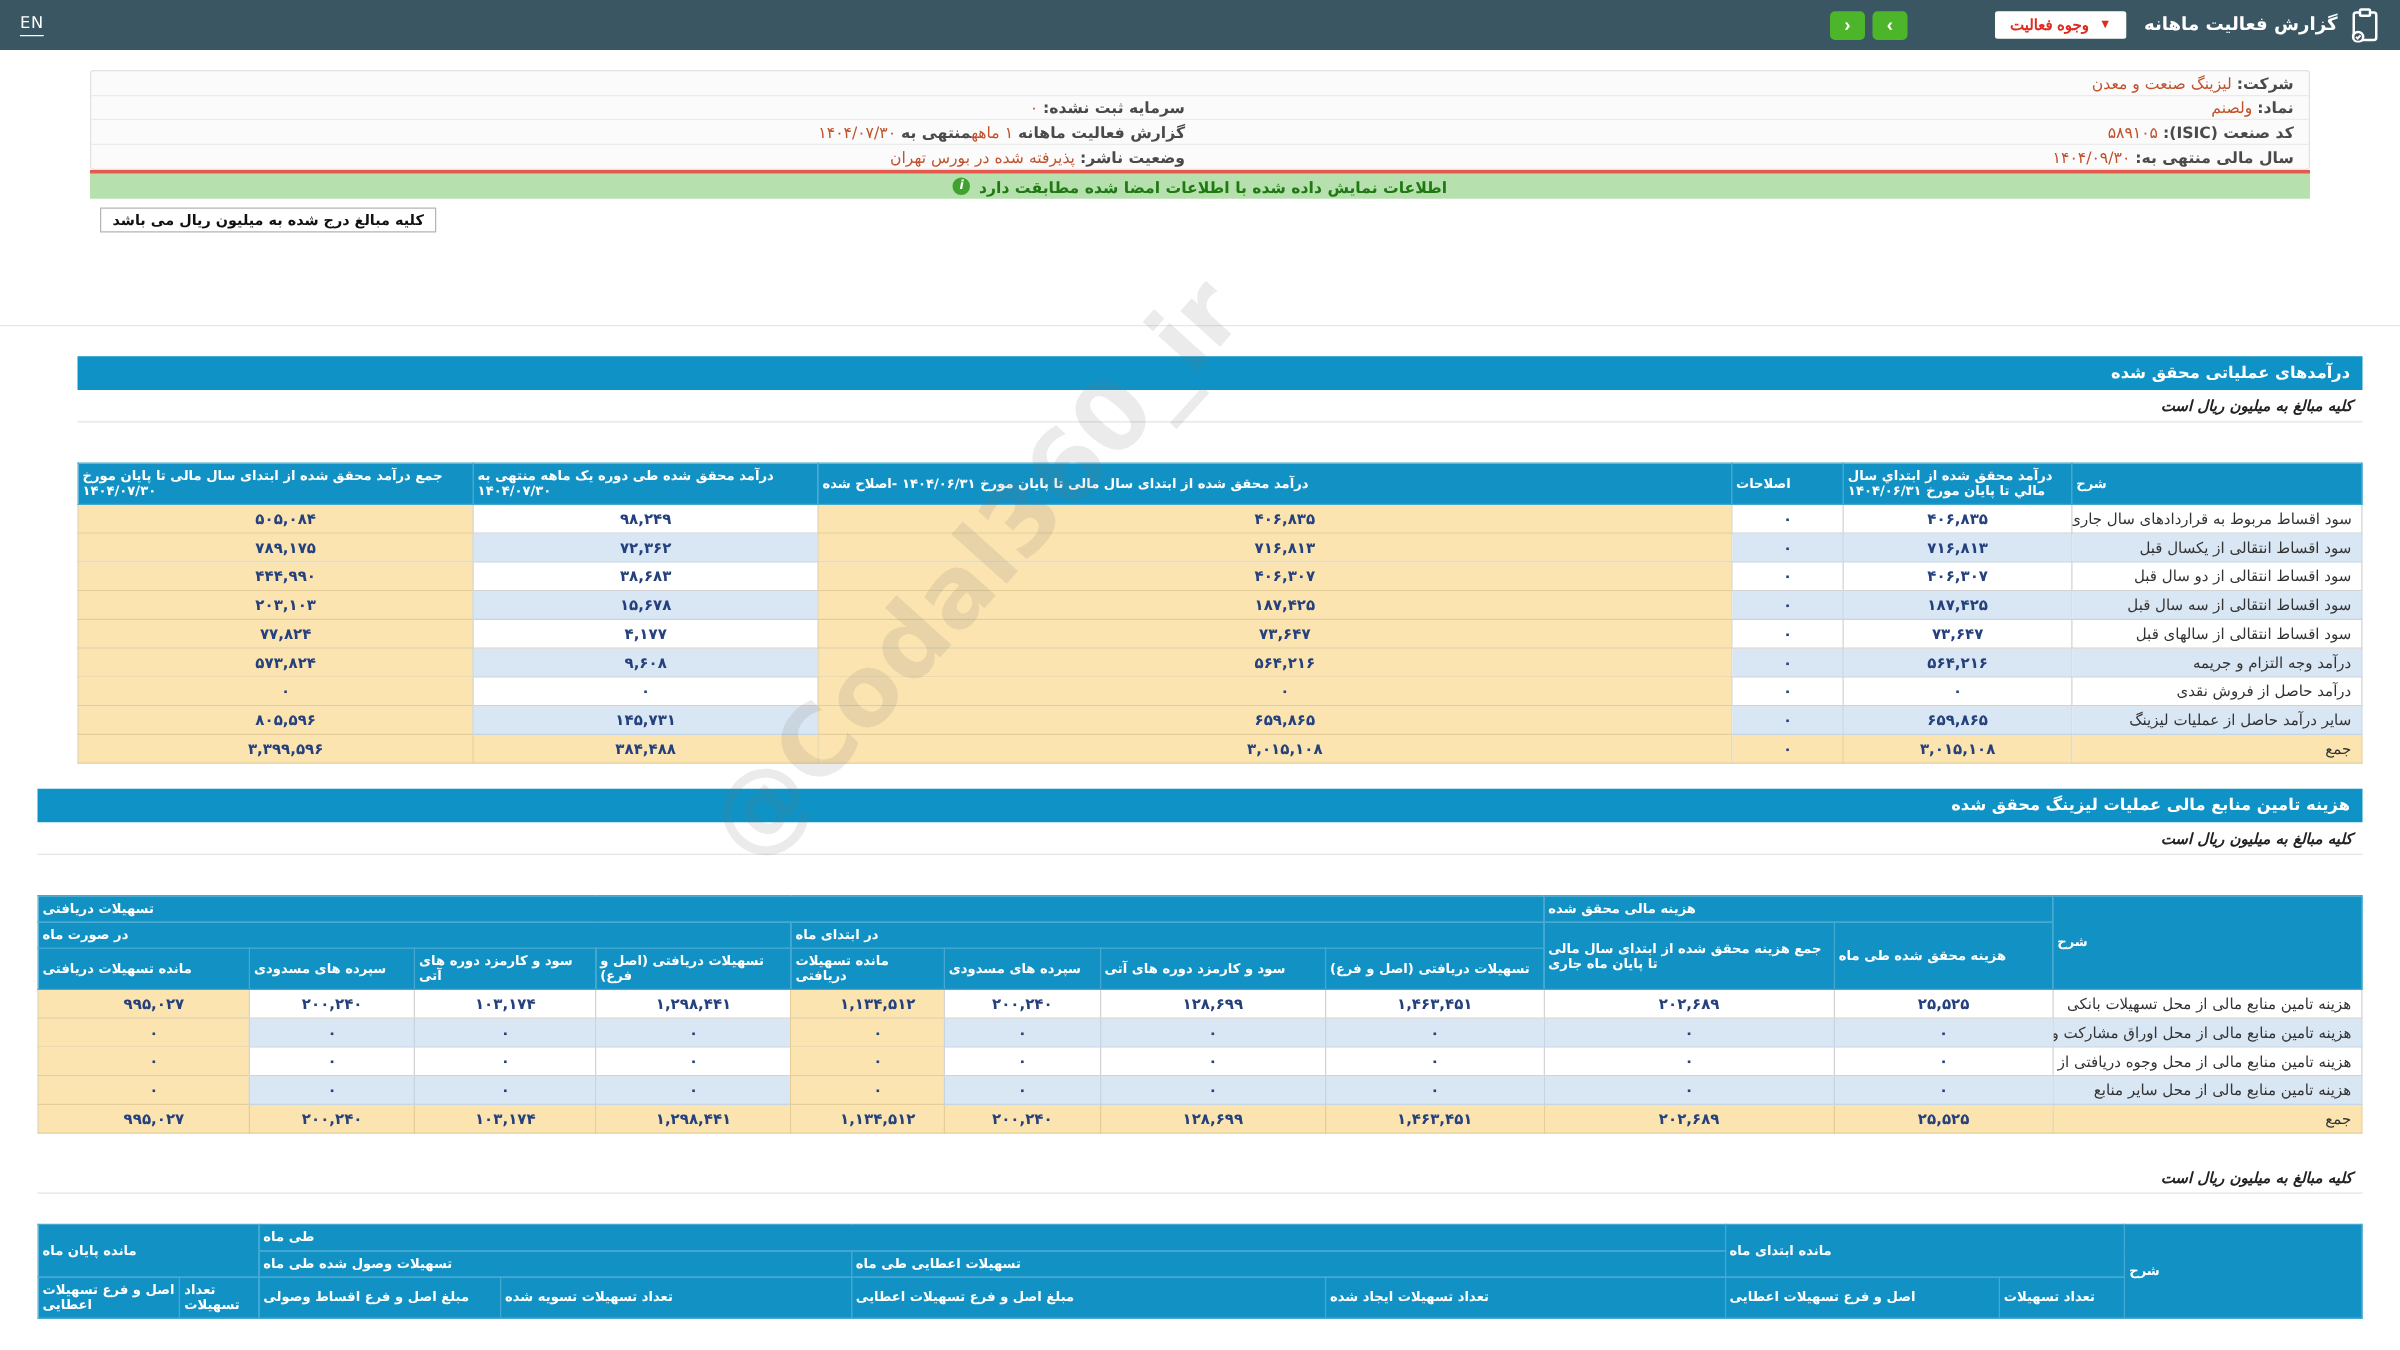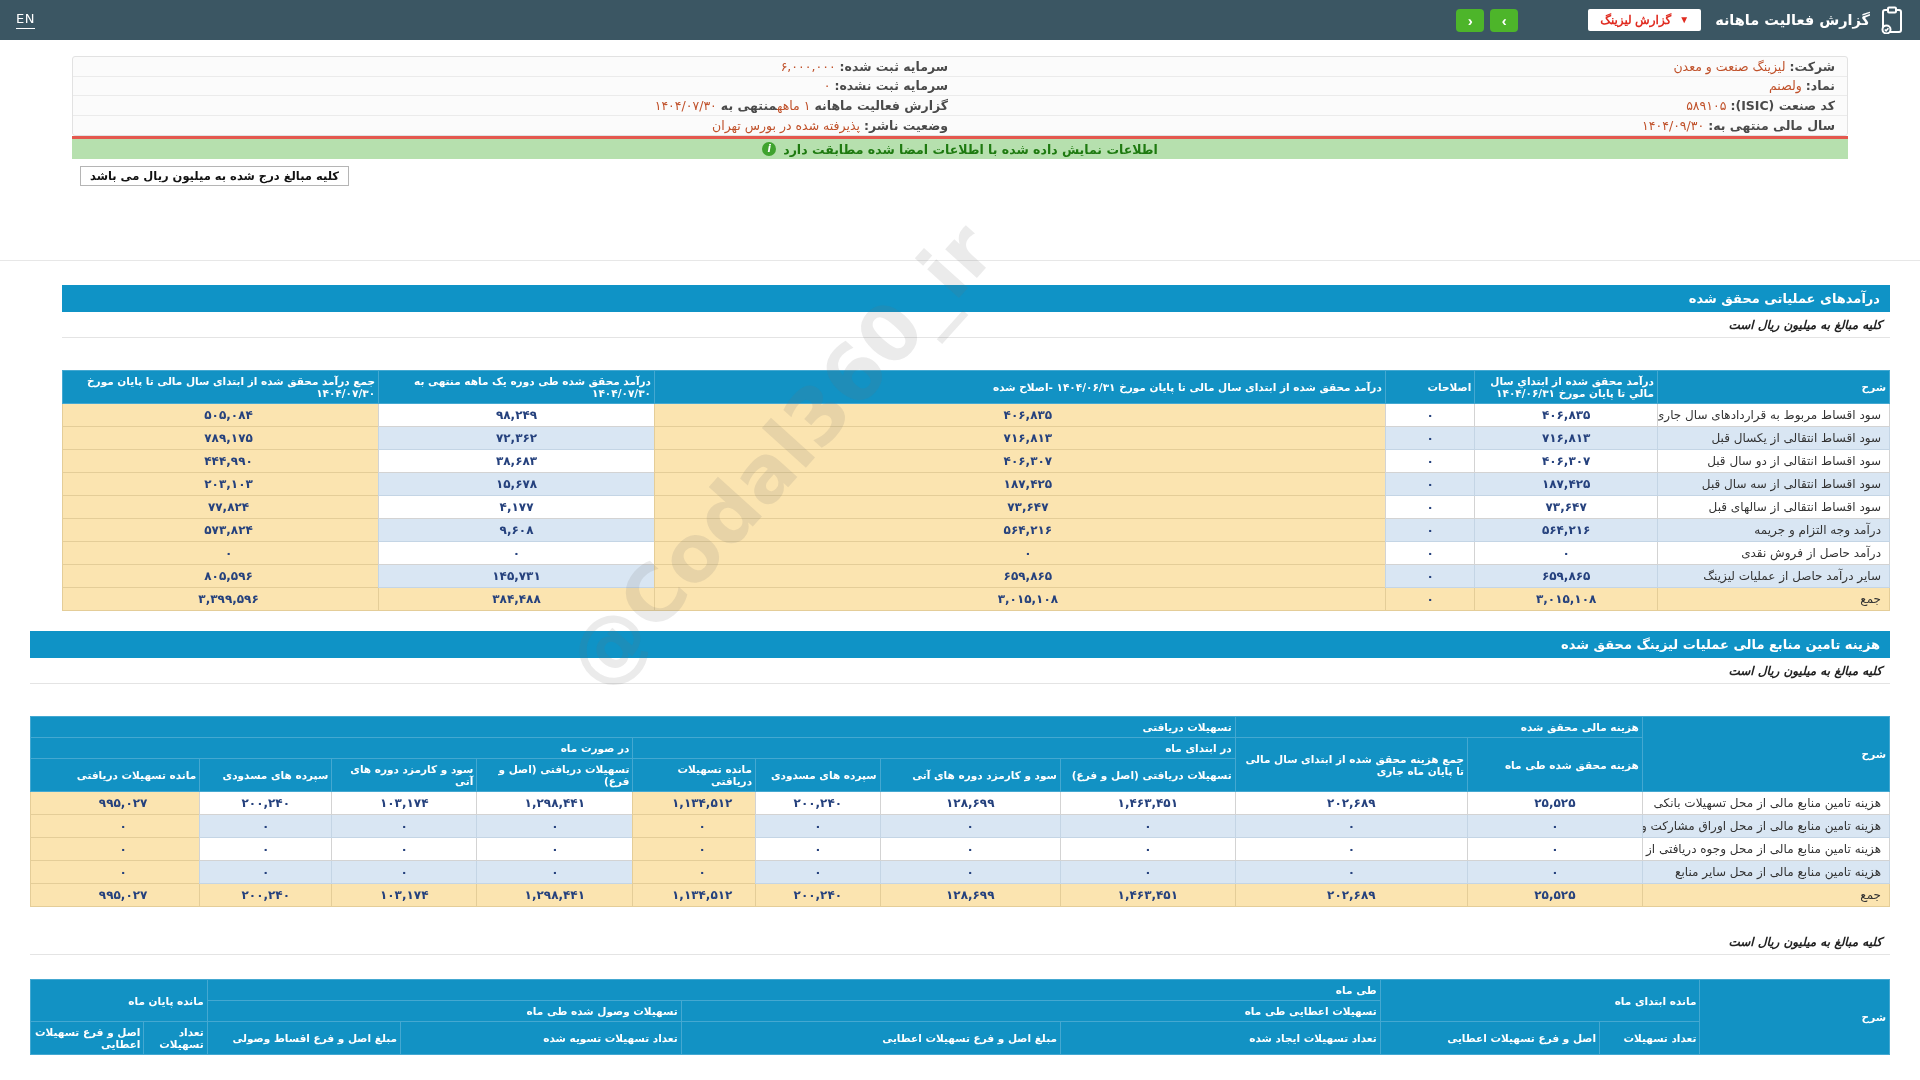--- a/index.html
+++ b/index.html
@@ -48,21 +48,21 @@
   .content { margin:0 30px; }
   .sec-bar { height:27px; line-height:27px; background:#0f93c6; color:#fff;
     font-weight:bold; font-size:13px; padding:0 10px; }
   .unit-row { height:26px; line-height:26px; font-size:12px; font-weight:bold; color:#222;
     padding:0 8px; border-bottom:1px solid #e4e4e4; background:#fff;font-style:italic; }
   .sec1 { margin-top:24px;margin-left:32px; } .sec2 { margin-top:20px; } .sec3 { margin-top:22px; }
 
   table { width:100%; border-collapse:collapse; table-layout:fixed; margin-top:32px; }
   .sec3 table { margin-top:24px; }
   th { background:#1292c4; color:#fff; font-weight:bold; font-size:10.5px;
-    border:1px solid #44a8d1; padding:4px 3px; text-align:right; }
+    border:1px solid #44a8d1; padding:4px 3px; text-align:left; }
   td { border:1px solid #d3d3d3; padding:3px 4px; height:23px; text-align:center;
     font-size:12px; background:#fff; overflow:hidden; white-space:nowrap; }
   td.c-lbl { text-align:right; color:#333; padding-right:8px; }
   td.c-num { color:#25417d; font-weight:bold; }
   td.c-yellow { background:#fbe4b0; border-color:#e4cd98;padding-left:20px; }
   tbody tr:nth-child(even) td:not(.c-yellow) { background:#d9e6f3; border-color:#c4d5e5; }
   tbody tr.total td { background:#fbe4b0 !important; border-color:#e4cd98 !important; }
 
   
   .watermark { position:absolute; left:480px; top:400px; width:620px; direction:ltr;
@@ -76,38 +76,34 @@
   <div class="tb-cluster">
     <svg class="clip-icon" viewBox="0 0 24 28" fill="none" stroke="#ffffff" stroke-width="2">
       <rect x="3" y="4" width="18" height="22" rx="2"></rect>
       <rect x="8" y="1.5" width="8" height="5" rx="1" fill="#3b5663"></rect>
       <circle cx="6.5" cy="23.5" r="4" fill="#3b5663"></circle>
       <path d="M4.8 23.5 l1.3 1.3 l2.3 -2.5" stroke-width="1.6"></path>
     </svg>
     <span class="tb-title">گزارش فعالیت ماهانه</span>
     <button class="report-btn">
       <span class="carets">▼</span>
-      <span>گزارش لیزینگ</span>
+      <span>وجوه فعالیت</span>
     </button>
     <button class="nav-btn">›</button>
     <button class="nav-btn">‹</button>
   </div>
   <a class="en-link" href="#">EN</a>
 </header>
 
 <div class="info-wrap">
   <div class="info-table">
     <div class="info-row">
       <div class="info-cell">
         <span class="lbl">شرکت:</span>
         <span class="orange">لیزینگ صنعت و معدن</span>
-      </div>
-      <div class="info-cell">
-        <span class="lbl">سرمایه ثبت شده:</span>
-        <span class="orange">۶,۰۰۰,۰۰۰</span>
       </div>
     </div>
     <div class="info-row">
       <div class="info-cell">
         <span class="lbl">نماد:</span>
         <span class="orange">ولصنم</span>
       </div>
       <div class="info-cell">
         <span class="lbl">سرمایه ثبت نشده:</span>
         <span class="orange">۰</span>

